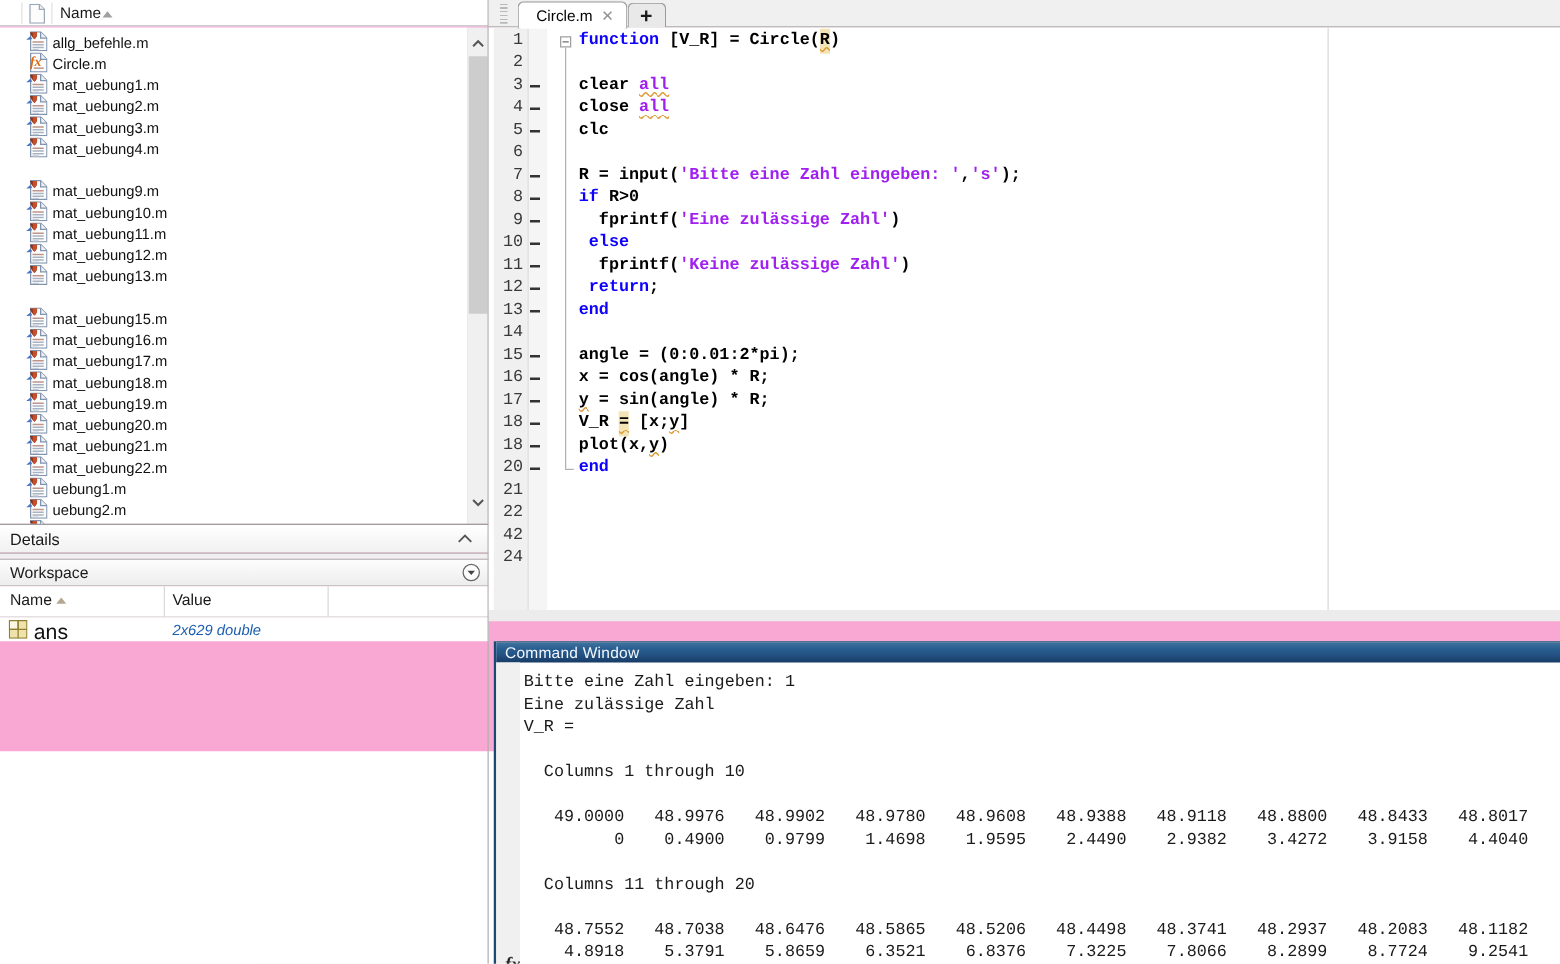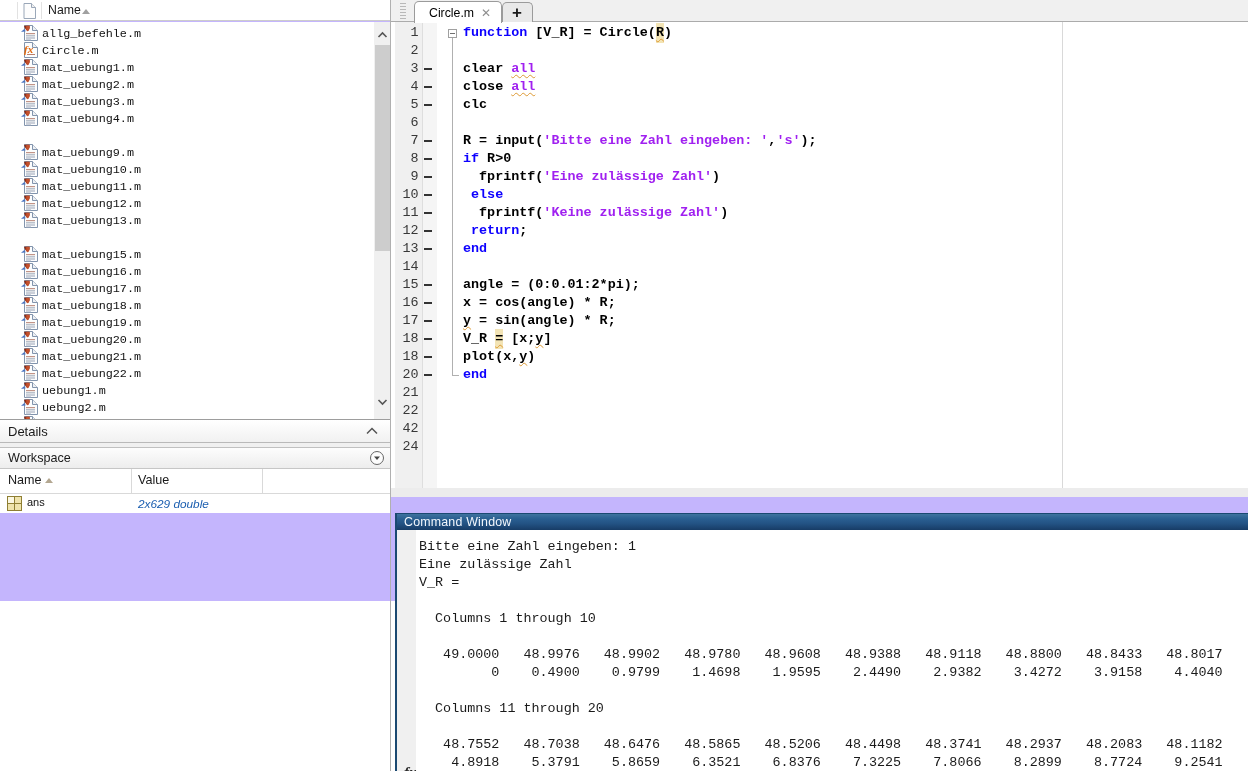--- a/index.html
+++ b/index.html
@@ -1,50 +1,50 @@
 <!DOCTYPE html>
 <html><head>
 <meta charset="utf-8">
 <style>
   * { margin:0; padding:0; box-sizing:border-box; }
   html,body { width:1248px; height:771px; overflow:hidden; background:#fff;
     font-family:"Liberation Sans", sans-serif; }
-  #root { position:relative; width:1248px; height:601px; background:#c4b5fd; }
+  #root { position:relative; width:1248px; height:601px; background:#f9a8d4; }
   .abs { position:absolute; }
   
   #fhdr { left:0; top:0; width:391px; height:21px; background:#ffffff; border-bottom:1px solid #cccccc; }
   #fhdr .v1 { position:absolute; left:17px; top:2px; width:1px; height:17px; background:#e2e2e2; }
   #fhdr .v2 { position:absolute; left:41px; top:2px; width:1px; height:17px; background:#e2e2e2; }
   #fhdr .nm { position:absolute; left:48px; top:3px; font-size:12.3px; color:#1a1a1a; }
   #fhdr .tri { position:absolute; left:82px; top:9px; width:0; height:0;
      border-left:4.5px solid transparent; border-right:4.5px solid transparent; border-bottom:5.5px solid #a0a0a0; }
   #flist { left:0; top:22px; width:374px; height:397px; background:#fff; overflow:hidden; }
   .frow { position:absolute; left:0; width:374px; height:17px; }
-  .frow .fname { position:absolute; left:42px; top:2px; font-size:11.8px; color:#111;font-family:Liberation Mono, monospace; }
+  .frow .fname { position:absolute; left:42px; top:2px; font-size:11.8px; color:#111; }
   .frow svg, #fhdr svg { position:absolute; }
   
   #fsb { left:374px; top:22px; width:17px; height:397px; background:#f0f0f0; }
   #fsb .thumb { position:absolute; left:1px; top:23px; width:15px; height:206px; background:#cdcdcd; }
   #flb { left:0; top:419px; width:391px; height:0px; border-top:1px solid #9d9d9d; }
   
   #details { left:0; top:420px; width:391px; height:23px; background:linear-gradient(180deg,#ffffff,#f1f1f1);
      border-bottom:1px solid #b9b9b9; }
   #details .lb { position:absolute; left:8px; top:4px; font-size:13px; color:#1a1a1a; }
   
   #wshdr { left:0; top:447px; width:391px; height:22px; background:linear-gradient(180deg,#fdfdfd,#ededed);
      border-top:1px solid #c0c0c0; border-bottom:1px solid #c6c6c6; }
   #wshdr .lb { position:absolute; left:8px; top:3px; font-size:12.6px; color:#1a1a1a; }
   #wsth { left:0; top:469px; width:391px; height:25px; background:#fff; border-bottom:1px solid #d9d9d9; }
   #wsth .c1 { position:absolute; left:131px; top:0; width:1px; height:25px; background:#d9d9d9; }
   #wsth .c2 { position:absolute; left:262px; top:0; width:1px; height:25px; background:#d9d9d9; }
   #wsth .nm { position:absolute; left:8px; top:4px; font-size:12.6px; color:#1a1a1a; }
   #wsth .tri { position:absolute; left:45px; top:9px; width:0; height:0;
      border-left:4.5px solid transparent; border-right:4.5px solid transparent; border-bottom:5.5px solid #b3a791; }
   #wsrow { left:0; top:494px; width:391px; height:19px; background:#fff; }
-  #wsrow .nm { position:absolute; left:27px; top:2px; font-size:11px; color:#111; }
+  #wsrow .nm { position:absolute; left:27px; top:2px; font-size:17px; color:#111; }
   #wsrow .val { position:absolute; left:138px; top:3px; font-size:11.8px; font-style:italic; color:#1b5eb0; }
   #lpRightBorder { left:390px; top:0; width:1px; height:771px; background:#b0b0b0; }
   
   #tabbar { left:391px; top:0; width:857px; height:22px; background:#f0f0f0; border-bottom:1px solid #ababab; }
   #dragdots { position:absolute; left:9px; top:3px; width:6px; height:16px;
      background:repeating-linear-gradient(180deg,#b9b9b9 0 1px,transparent 1px 3px); }
   #tab1 { position:absolute; left:23px; top:1px; width:88px; height:22px; background:#ffffff;
      border:1px solid #9b9b9b; border-bottom:none; border-radius:5px 5px 0 0; z-index:3; }
   #tab1 .t { position:absolute; left:14px; top:4px; font-size:12.3px; color:#000; }
   #tab1 .x { position:absolute; left:66px; top:4px; font-size:12px; color:#8f8f8f; }

